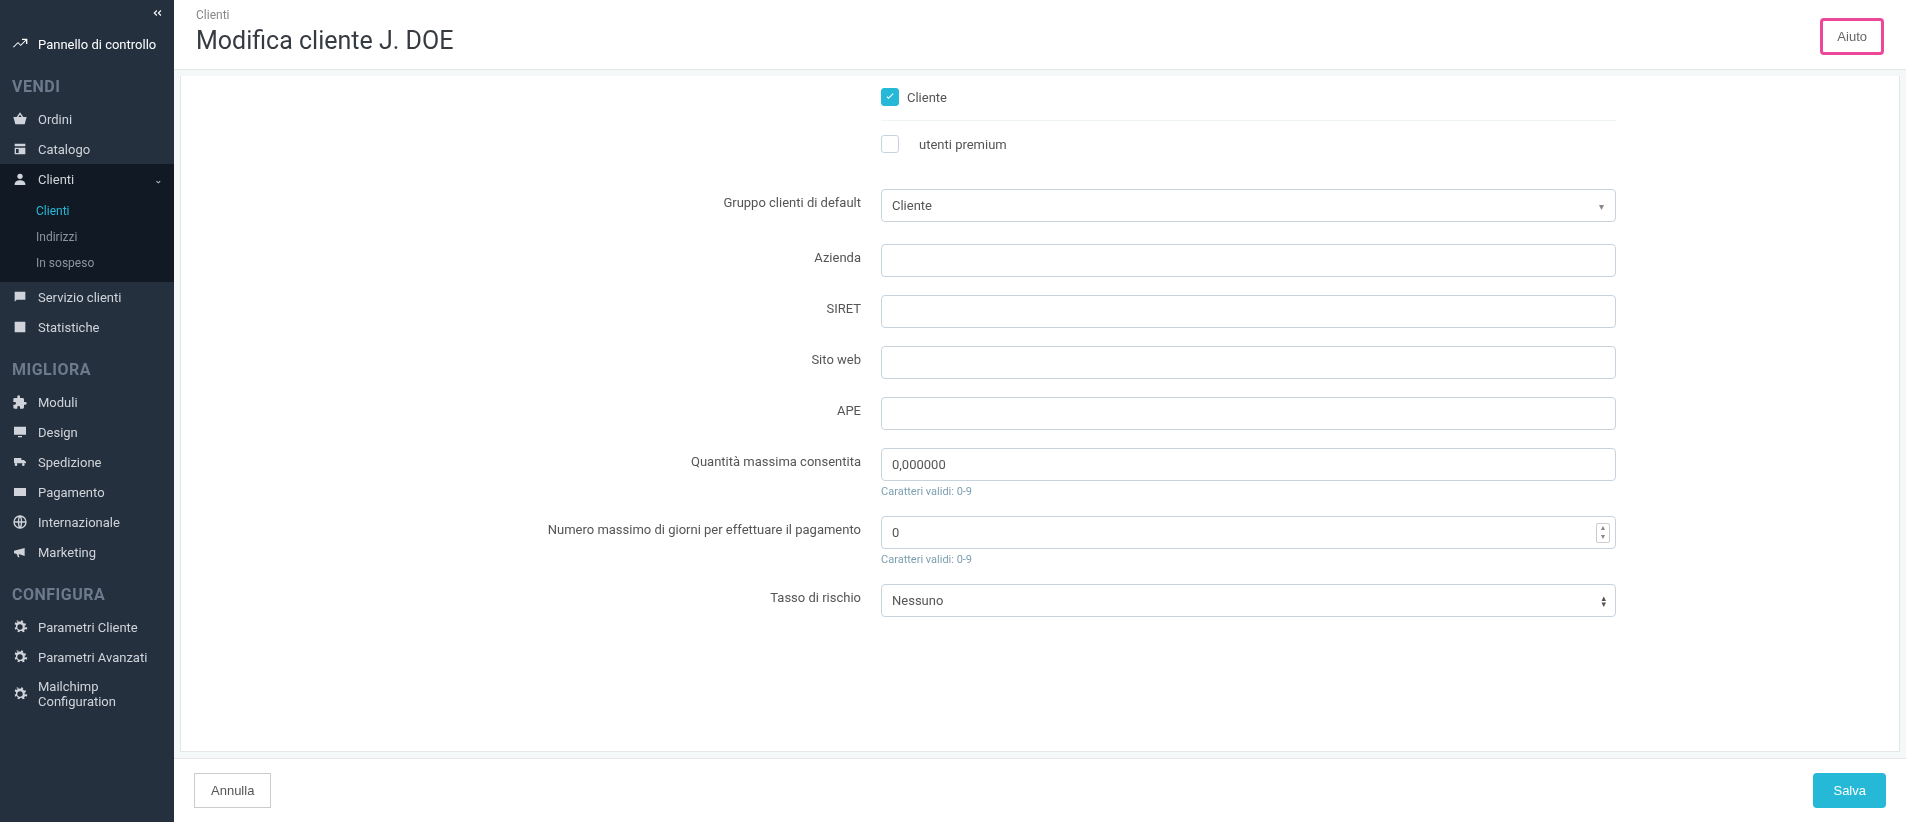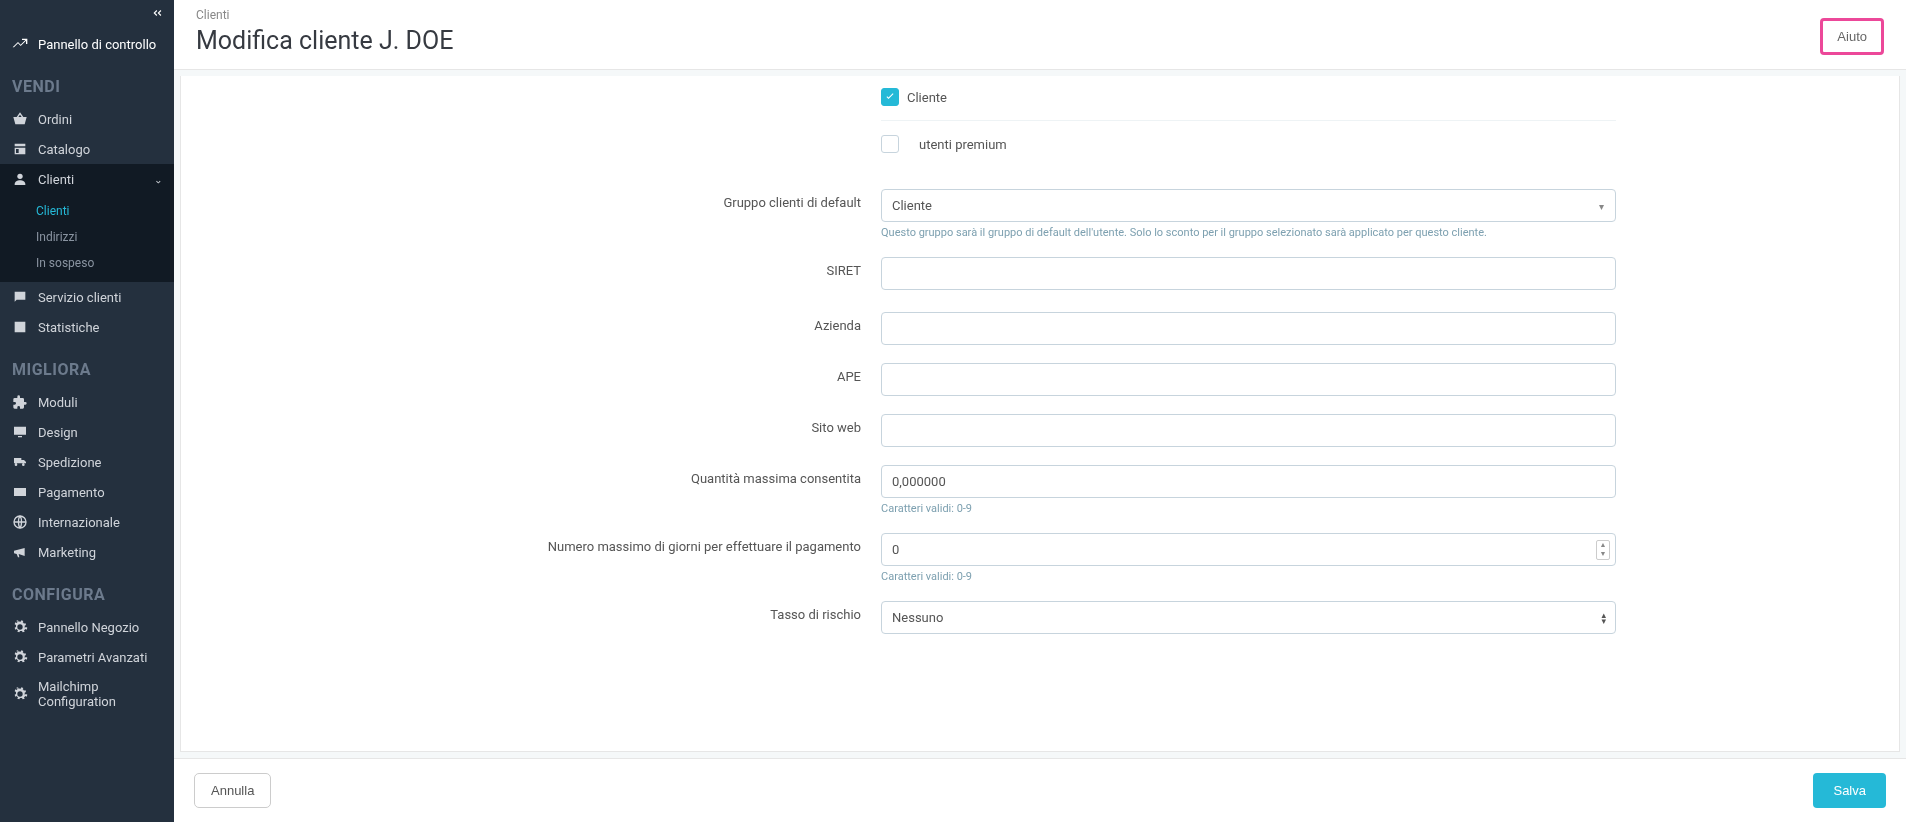--- a/index.html
+++ b/index.html
@@ -192,21 +192,21 @@
   background: #fff;
   padding: 14px 20px;
   display: flex;
   justify-content: space-between;
 }
 .btn-cancel {
   border: 1px solid #ccc;
   background: #fff;
   color: #555;
   padding: 9px 16px;
-  border-radius: 5px;
+  border-radius: 0;
   font-size: 13px;
   cursor: pointer;
   text-align: center;
 }
 .btn-save {
   border: none;
   background: #25b9d7;
   color: #fff;
   padding: 9px 20px;
   border-radius: 4px;
@@ -336,21 +336,21 @@
   </div>
 
   <div class="nav-section">CONFIGURA</div>
 
   <div class="nav-item">
     <span class="nav-icon">
         <svg viewBox="0 0 24 24">
           <path d="M12 8a4 4 0 100 8 4 4 0 000-8zm9 4l2 1-1 3-2-1a9 9 0 01-2 2l1 2-3 1-1-2a9 9 0 01-3 0l-1 2-3-1 1-2a9 9 0 01-2-2l-2 1-1-3 2-1a9 9 0 010-3l-2-1 1-3 2 1a9 9 0 012-2L6 3l3-1 1 2a9 9 0 013 0l1-2 3 1-1 2a9 9 0 012 2l2-1 1 3-2 1a9 9 0 010 3z"></path>
         </svg>
       </span>
-    <span>Pannello Negozio</span>
+    <span>Parametri Cliente</span>
   </div>
   <div class="nav-item">
     <span class="nav-icon">
         <svg viewBox="0 0 24 24">
           <path d="M12 8a4 4 0 100 8 4 4 0 000-8zm9 4l2 1-1 3-2-1a9 9 0 01-2 2l1 2-3 1-1-2a9 9 0 01-3 0l-1 2-3-1 1-2a9 9 0 01-2-2l-2 1-1-3 2-1a9 9 0 010-3l-2-1 1-3 2 1a9 9 0 012-2L6 3l3-1 1 2a9 9 0 013 0l1-2 3 1-1 2a9 9 0 012 2l2-1 1 3-2 1a9 9 0 010 3z"></path>
         </svg>
       </span>
     <span>Parametri Avanzati</span>
   </div>
 
@@ -396,47 +396,46 @@
           </div>
         </div>
 
         <div class="form-row" style="margin-top:20px;">
           <div class="form-label-col">Gruppo clienti di default</div>
           <div class="form-field-col">
             <div class="select-wrap">
               <input class="input" readonly="" value="Cliente" style="">
               <span class="chev">▾</span>
             </div>
-            <div class="hint">Questo gruppo sarà il gruppo di default dell'utente. Solo lo sconto per il gruppo selezionato sarà applicato per questo cliente.</div>
-          </div>
-        </div>
-
-        <div class="form-row" style="margin-top:10px;">
-          <div class="form-label-col">SIRET</div>
-          <div class="form-field-col">
-            <input class="input" value="" style="">
           </div>
         </div>
 
         <div class="form-row" style="margin-top:14px;">
           <div class="form-label-col">Azienda</div>
           <div class="form-field-col">
             <input class="input" value="" style="">
           </div>
         </div>
 
         <div class="form-row" style="margin-top:10px;">
+          <div class="form-label-col">SIRET</div>
+          <div class="form-field-col">
+            <input class="input" value="" style="">
+          </div>
+        </div>
+
+        <div class="form-row" style="margin-top:10px;">
+          <div class="form-label-col">Sito web</div>
+          <div class="form-field-col">
+            <input class="input" value="" style="">
+          </div>
+        </div>
+
+        <div class="form-row" style="margin-top:10px;">
           <div class="form-label-col">APE</div>
-          <div class="form-field-col">
-            <input class="input" value="" style="">
-          </div>
-        </div>
-
-        <div class="form-row" style="margin-top:10px;">
-          <div class="form-label-col">Sito web</div>
           <div class="form-field-col">
             <input class="input" value="" style="">
           </div>
         </div>
 
         <div class="form-row" style="margin-top:10px;">
           <div class="form-label-col">Quantità massima consentita</div>
           <div class="form-field-col">
             <input class="input" value="0,000000" style="">
             <div class="hint">Caratteri validi: 0-9</div>

